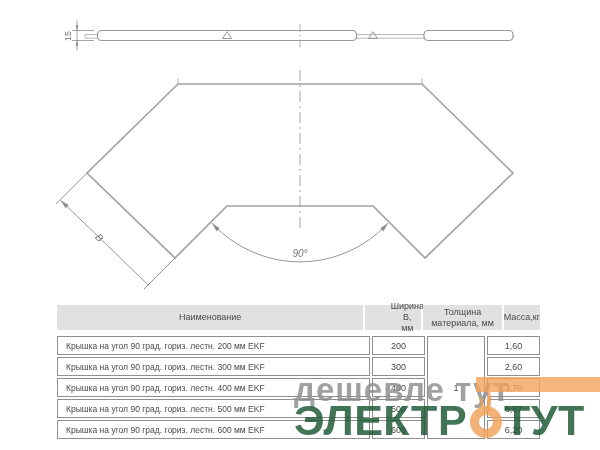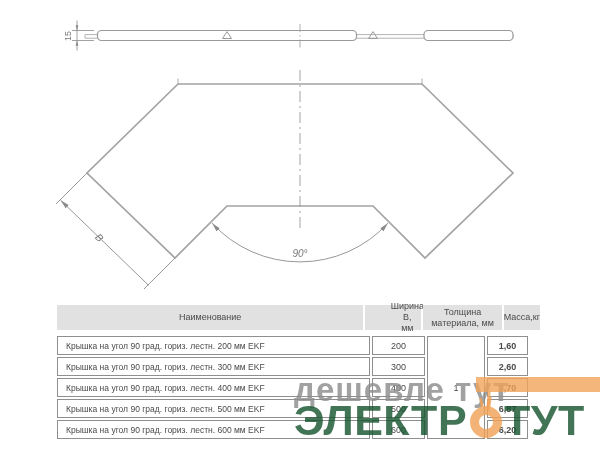--- a/index.html
+++ b/index.html
@@ -23,21 +23,21 @@
   .th-name { width:313px; } .th-width { width:56px;padding-left:28px; }
   .th-thick { width:80px; } .th-mass { width:37px; }
   .tbody { position:relative; margin-top:6px;border-radius:29px; }
   .trow { display:flex; height:19px; margin-bottom:2px; }
   .td {
     border:1px solid #8f8f8f; background:#fff; color:#4a4a4a; font-size:9px;
     display:flex; align-items:center;
   }
   .td-name { width:313px; padding-left:8px; font-size:8.5px; margin-right:2px; }
   .td-width { width:53px; justify-content:center; }
-  .td-mass { width:41px; justify-content:center; margin-left:62px;font-weight:bold; }
+  .td-mass { width:53px; justify-content:center; margin-left:62px; }
   .td-thick-merged {
     position:absolute; left:370px; top:0; width:58px; height:103px;
     border:1px solid #8f8f8f; background:#fff; color:#4a4a4a; font-size:9px;
     display:flex; align-items:center; justify-content:center;
   }
   
   .wm { position:absolute; pointer-events:none; }
   .wm-tagline {
     left:294px; top:371px; font-size:33px; font-weight:600; letter-spacing:1px;
     color:#8d8d8d; opacity:.82; white-space:nowrap;

